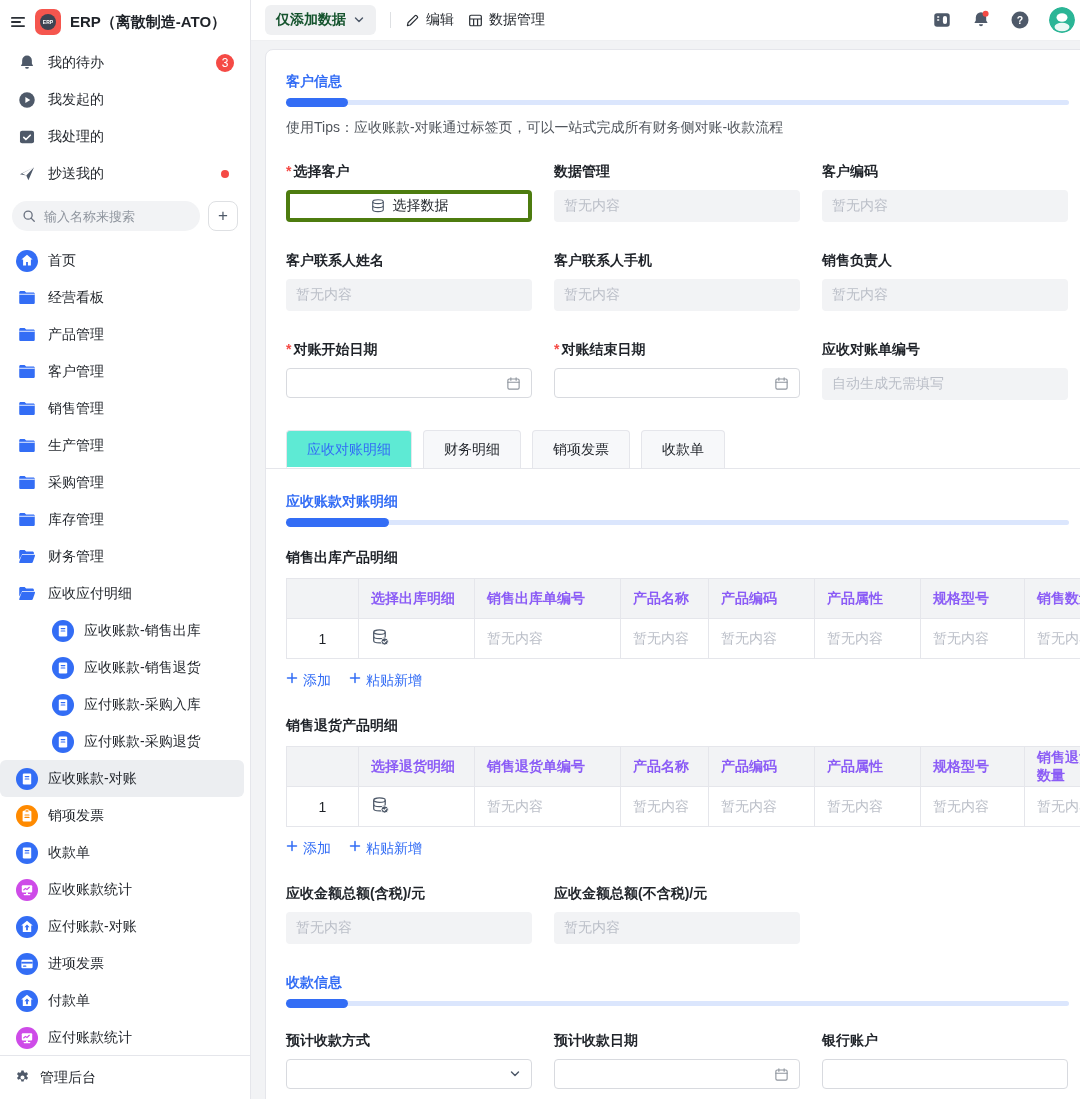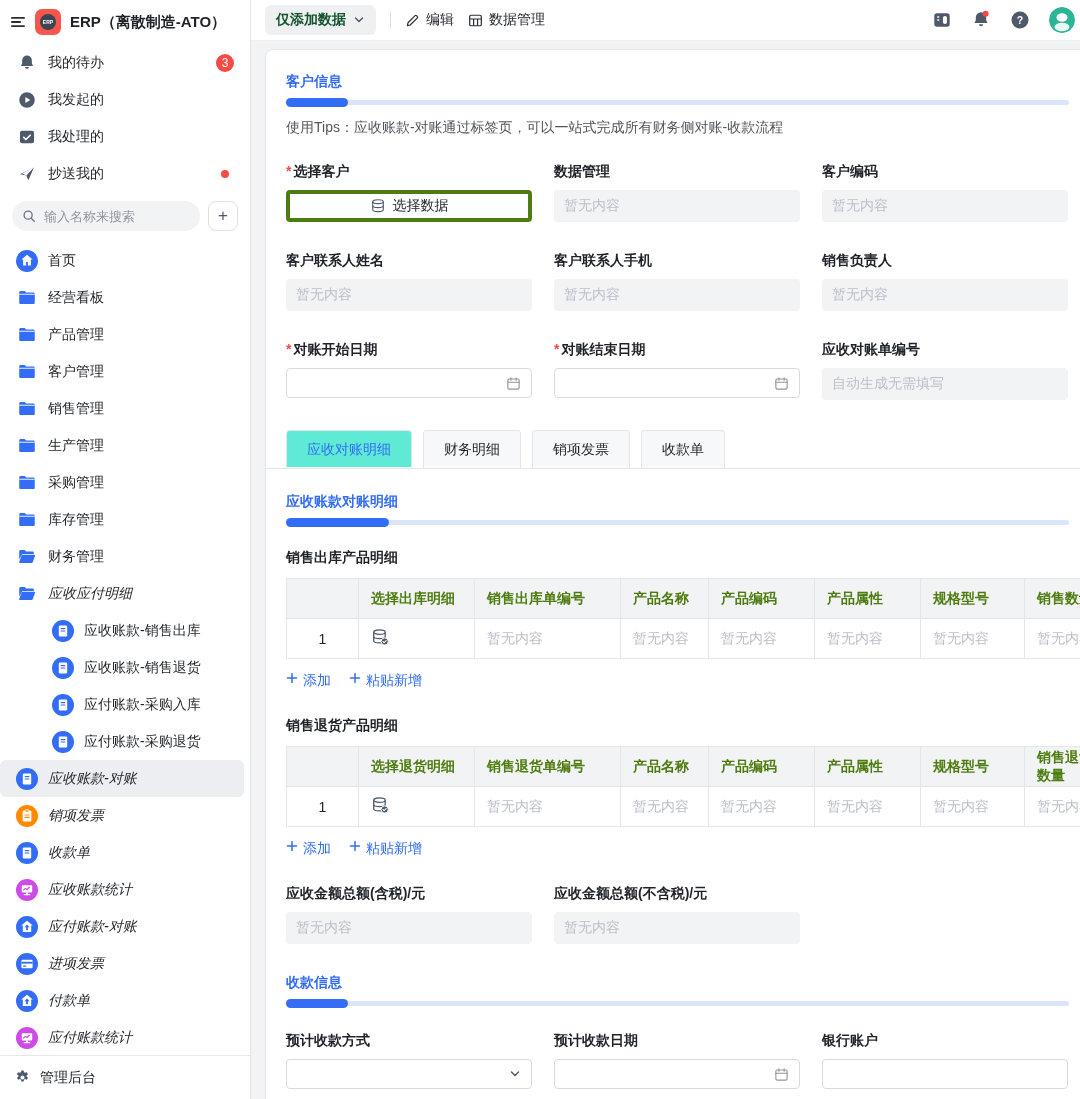--- a/index.html
+++ b/index.html
@@ -8,21 +8,21 @@
 .layout{display:flex;height:100%;}
 .icon{display:inline-flex;align-items:center;justify-content:center;line-height:0;flex:none;}
 
 .sidebar{width:251px;min-width:251px;background:#fff;border-right:1px solid #E5E6EB;display:flex;flex-direction:column;height:100%;}
 .sb-header{height:44px;display:flex;align-items:center;padding:0 10px;gap:9px;flex:none;}
 .logo{width:26px;height:26px;border-radius:7px;background:#F5564E;display:flex;align-items:center;justify-content:center;flex:none;}
 .logo-inner{width:16px;height:16px;border-radius:50%;background:#3D4452;color:#fff;font-size:5px;font-weight:bold;display:flex;align-items:center;justify-content:center;}
 .sb-title{font-weight:bold;font-size:15px;white-space:nowrap;}
 .side-item{height:37px;display:flex;align-items:center;gap:10px;padding:0 10px 0 16px;cursor:pointer;white-space:nowrap;}
 .side-item .icon{width:22px;}
-.side-item.lvl2{font-style:italic;}
+.side-item.lvl2{}
 .side-item.lvl3{padding-left:52px;}
 .side-item.selected{background:#ECEEF1;border-radius:6px;margin-right:6px;}
 .side-label{flex:1;overflow:hidden;}
 .badge{background:#F54A45;color:#fff;min-width:18px;height:18px;padding:0 4px;border-radius:9px;font-size:12px;display:flex;align-items:center;justify-content:center;margin-right:6px;}
 .dot{width:8px;height:8px;border-radius:50%;background:#F54A45;margin-right:11px;flex:none;}
 .search-row{display:flex;gap:8px;padding:9px 12px;align-items:center;flex:none;}
 .search-box{flex:1;height:30px;background:#F2F3F5;border-radius:16px;display:flex;align-items:center;padding:0 10px;gap:6px;}
 .search-box input{border:none;background:transparent;outline:none;font-size:13px;width:100%;color:#1F2329;font-family:inherit;}
 .search-box input::placeholder{color:#8F959E;}
 .add-btn{width:30px;height:30px;border:1px solid #DEE0E3;border-radius:8px;background:#fff;color:#4E5969;font-size:17px;display:flex;align-items:center;justify-content:center;cursor:pointer;padding:0;flex:none;}
@@ -49,21 +49,21 @@
 .input{height:30px;border:1px solid #D8DADF;border-radius:4px;background:#fff;display:flex;align-items:center;padding:0 10px;color:#1F2329;}
 .input .right{margin-left:auto;}
 .input.disabled{background:#F2F3F5;border:none;color:#BBBFC8;height:32px;}
 .picker-btn{width:100%;height:32px;border:4px solid #4d7c0f;border-radius:4px;background:#fff;display:flex;align-items:center;justify-content:center;gap:7px;font-size:14px;color:#1F2329;cursor:pointer;font-family:inherit;}
 .tab-bar{display:flex;margin-left:-20px;padding-left:20px;border-bottom:1px solid #E5E6EB;margin-top:2px;}
 .tab{height:38px;line-height:37px;padding:0 20px;background:#F7F8FA;border:1px solid #E5E6EB;border-bottom:none;border-radius:4px 4px 0 0;margin-right:11px;cursor:pointer;}
 .tab.active{background:#5eead4;color:#336DF5;margin-bottom:-1px;border-bottom:1px solid #fff;}
 .tab-content{padding-top:24px;}
 .tbl-title{font-weight:bold;margin:0 0 11px;}
 table.tbl{border-collapse:collapse;table-layout:fixed;width:828px;}
-.tbl th{background:#F2F3F5;font-weight:600;height:40px;text-align:left;padding:0 12px;border:1px solid #E5E6EB;font-size:14px;color:#4d7c0f;}
+.tbl th{background:#F2F3F5;font-weight:600;height:40px;text-align:left;padding:0 12px;border:1px solid #E5E6EB;font-size:14px;color:#8b5cf6;}
 .tbl td{height:40px;padding:0 12px;border:1px solid #E5E6EB;background:#fff;color:#BBBFC8;font-size:14px;overflow:hidden;white-space:nowrap;}
 .tbl td.idx{text-align:center;color:#1F2329;}
 .links{display:flex;gap:18px;margin:13px 0 27px;}
 .link{color:#336DF5;cursor:pointer;display:flex;align-items:flex-start;gap:5px;}
 .avatar-wrap{width:26px;height:26px;border-radius:50%;overflow:hidden;flex:none;cursor:pointer;}
 </style>
 </head>
 <body>
 
 <div class="layout">

